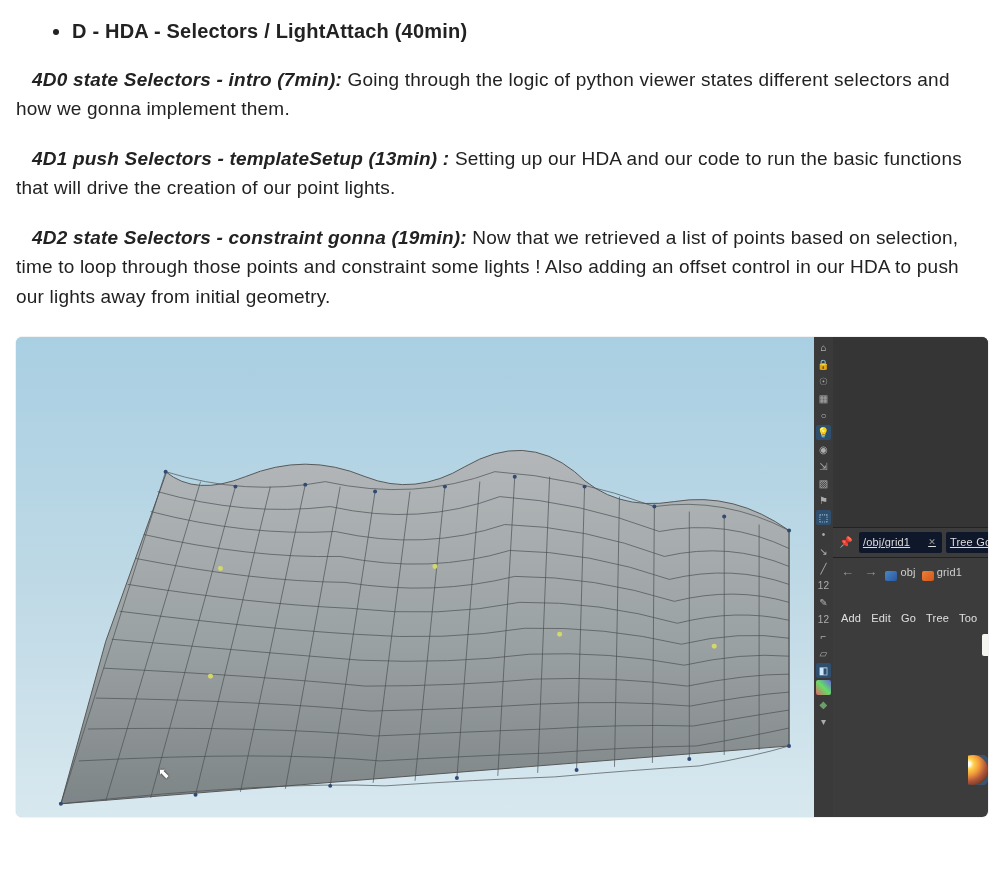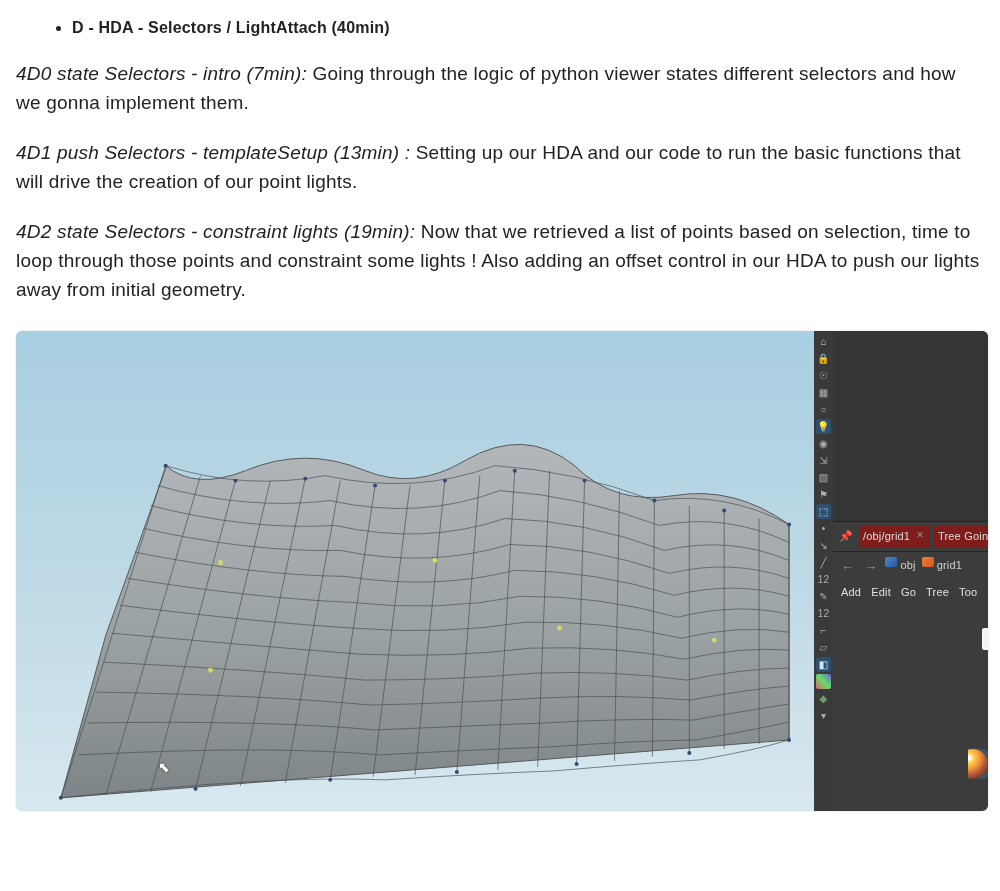--- a/index.html
+++ b/index.html
@@ -6,23 +6,23 @@
     margin: 0;
     padding: 16px;
     font-family: -apple-system, BlinkMacSystemFont, "Segoe UI", Arial, sans-serif;
     color: #222;
     font-size: 19px;
     line-height: 1.55;
     letter-spacing: 0.2px;
     background: #fff;
   }
   ul { padding-left: 56px; margin: 0 0 18px 0; }
-  li { font-weight: 700; font-size: 16px; }
+  li { font-weight: 700; font-size: 20px; }
   p { margin: 0 0 20px 0; }
-  .lead { font-weight: 400; font-style: italic; }
+  .lead { font-weight: 700; font-style: italic; margin-left: 16px; }
   .screenshot {
     margin-top: 26px;
     width: 972px;
     height: 480px;
     border-radius: 6px;
     overflow: hidden;
     position: relative;
     background: #add1e3;
     box-shadow: 0 0 0 1px rgba(0,0,0,.05);
   }
@@ -83,53 +83,54 @@
     align-items: center;
     padding: 4px 6px;
     gap: 4px;
     border-bottom: 1px solid #222;
     white-space: nowrap;
     overflow: hidden;
   }
   .tab {
     display: flex;
     align-items: center;
-    gap: 4px;
+    gap: 16px;
     padding: 2px 4px;
-    background: #7f1d1d;
+    background: #0f172a;
     border-radius: 2px;
     color: #ddd;
+    text-decoration: underline;
   }
   .tab .x { color: #999; font-size: 9px; padding: 0 2px; }
   .pin { color: #ccc; font-size: 11px; margin-right: 2px; }
   .pathbar {
     display: flex;
     align-items: center;
     gap: 6px;
     padding: 4px 6px;
   }
   .nav-arrow { color: #999; font-size: 13px; padding: 0 2px; }
-  .crumb { display: flex; align-items: flex-start; gap: 3px; }
+  .crumb { display: flex; align-items: flex-end; gap: 3px; }
   .crumb .sq {
     width: 12px; height: 10px;
     background: linear-gradient(135deg,#4a87c8,#2858a0);
     border-radius: 2px;
   }
   .crumb .cube {
     width: 12px; height: 10px;
     background: linear-gradient(135deg,#f07e3a,#d05818);
     border-radius: 2px;
   }
   .menubar {
     display: flex;
     gap: 10px;
     padding: 4px 8px;
     color: #e0e0e0;
   }
-  .menubar span { cursor: default; }
+  .menubar span { cursor: default; margin-top: 20px; }
   .panel-body {
     position: absolute;
     top: 285px;
     right: 0;
     left: 10px;
     height: 110px;
   }
   .whitebox {
     position: absolute;
     right: 0;
@@ -167,21 +168,21 @@
 
 <p>
   <span class="lead">4D0 state Selectors - intro (7min):</span><span> Going through the logic of python viewer states different selectors and how we gonna implement them.</span>
 </p>
 
 <p>
   <span class="lead">4D1 push Selectors - templateSetup (13min) :</span><span> Setting up our HDA and our code to run the basic functions that will drive the creation of our point lights.</span>
 </p>
 
 <p>
-  <span class="lead">4D2 state Selectors - constraint lights (19min):</span><span> Now that we retrieved a list of points based on selection, time to loop through those points and constraint some lights ! Also adding an offset control in our HDA to push our lights away from initial geometry.</span>
+  <span class="lead">4D2 state Selectors - constraint gonna (19min):</span><span> Now that we retrieved a list of points based on selection, time to loop through those points and constraint some lights ! Also adding an offset control in our HDA to push our lights away from initial geometry.</span>
 </p>
 
 <div class="screenshot">
 
   <div class="viewport">
     <svg viewBox="0 0 800 480" preserveAspectRatio="none">
       <defs>
         <linearGradient id="meshFill" x1="0" y1="0" x2="0" y2="1">
           <stop offset="0%" stop-color="#b3b7b8"></stop>
           <stop offset="55%" stop-color="#9aa0a2"></stop>

